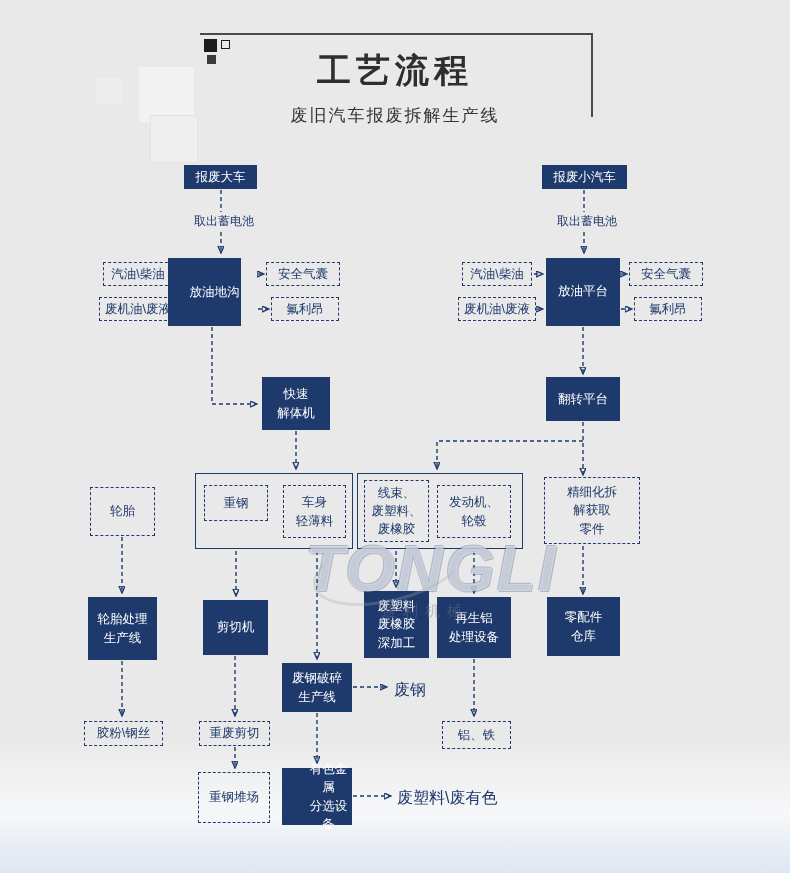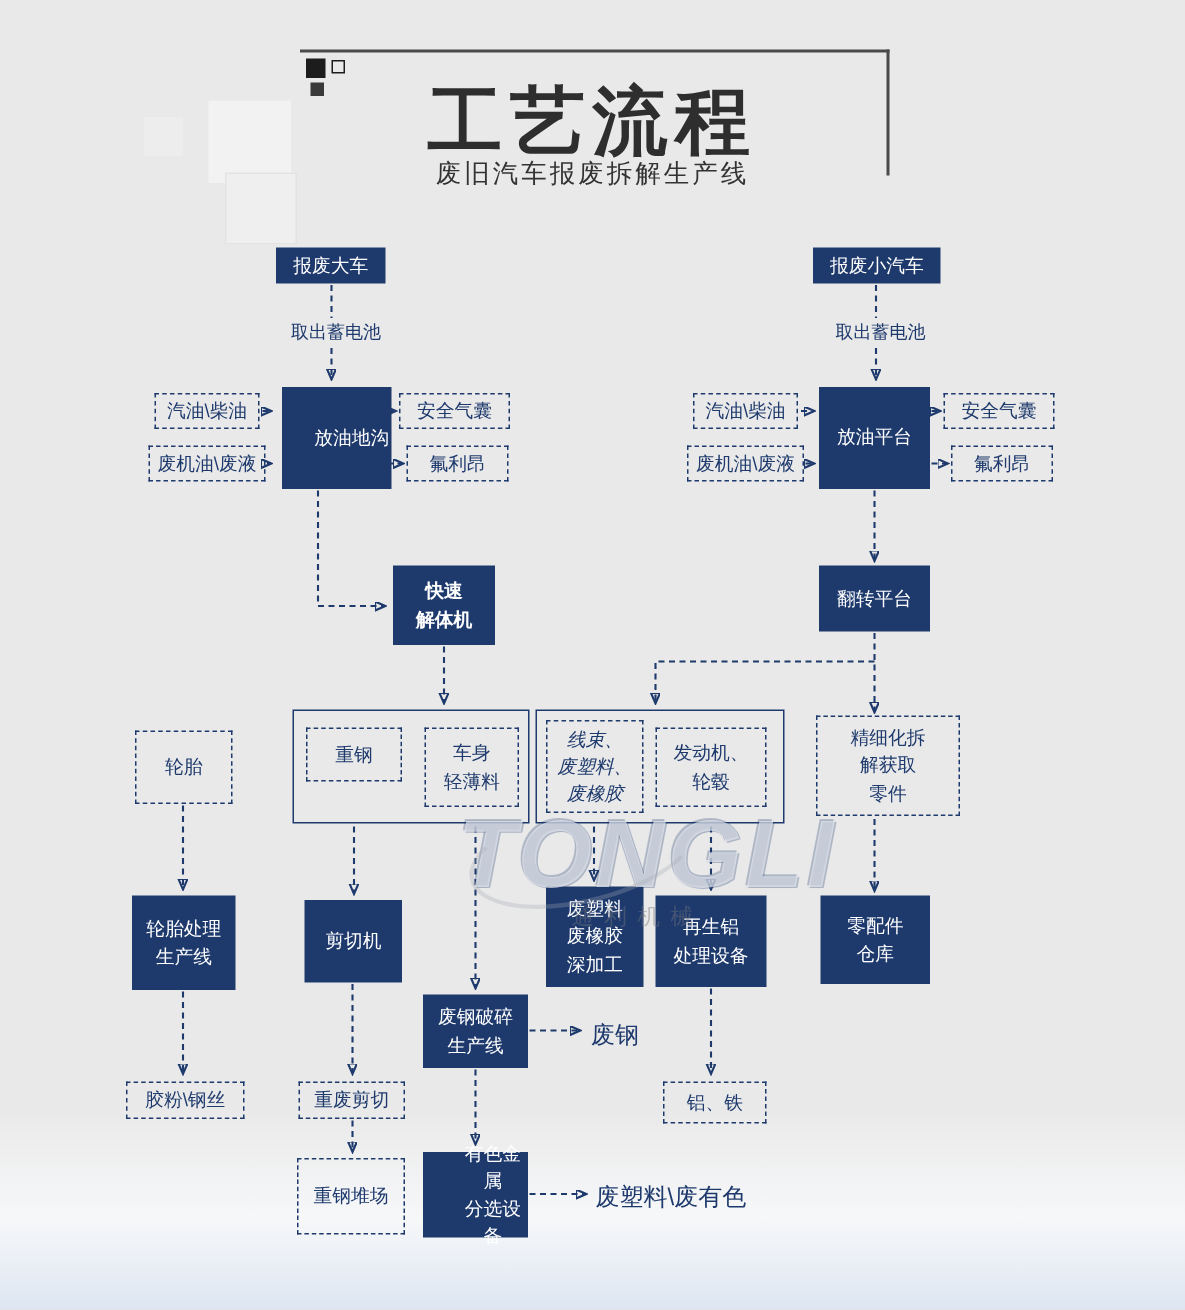--- a/index.html
+++ b/index.html
@@ -13,21 +13,21 @@
     position:relative;width:790px;height:873px;background:var(--bg);
     overflow:hidden;margin:0 auto;
   }
   
   .lsq{position:absolute;z-index:0;}
   
   .frame{position:absolute;left:200px;top:33px;width:391px;height:82px;
     border-top:2px solid #4a4a4a;border-right:2px solid #4a4a4a;z-index:1;}
   .sq{position:absolute;z-index:2;}
   .page-title{position:absolute;left:0;right:0;top:48px;text-align:center;
-    font-size:50px;font-weight:bold;color:var(--dark);letter-spacing:5px;z-index:2;}
+    font-size:34px;font-weight:bold;color:var(--dark);letter-spacing:5px;z-index:2;}
   .page-subtitle{position:absolute;left:0;right:0;top:104px;text-align:center;
     font-size:17px;color:#333;letter-spacing:2px;z-index:2;}
   
   .node{position:absolute;display:flex;align-items:center;justify-content:center;
     text-align:center;font-size:12.5px;line-height:1.45;white-space:pre-line;
     box-sizing:border-box;z-index:3;}
   .solid{background:var(--navy);color:#fff;font-weight:500;}
   .dashed{border:1.6px dashed var(--navy);color:var(--navy);}
   .grp{position:absolute;border:1.4px solid var(--navy);box-sizing:border-box;z-index:2;}
   .flow-text{position:absolute;color:var(--navy);font-size:16px;white-space:pre-line;z-index:3;}
@@ -99,36 +99,36 @@
     <path d="M621 309 H631" marker-end="url(#arr)"></path>
     <path d="M583 327 V373" marker-end="url(#arr)"></path>
     <path d="M583 422 V474" marker-end="url(#arr)"></path>
     <path d="M583 441 H437 V468" marker-end="url(#arr)"></path>
     <path d="M583 546 V593" marker-end="url(#arr)"></path>
   </svg>
 
   <div class="node solid" style="left:184px;top:165px;width:73px;height:24px;">报废大车</div>
   <div class="flow-label" style="left:187px;top:212px;width:70px;">取出蓄电池</div>
 
-  <div class="node solid" style="left:188px;top:258px;width:73px;height:68px;padding-left:20px;">放油地沟</div>
+  <div class="node solid" style="left:168px;top:258px;width:73px;height:68px;padding-left:20px;">放油地沟</div>
   <div class="node dashed" style="left:103px;top:262px;width:70px;height:24px;">汽油\柴油</div>
   <div class="node dashed" style="left:99px;top:297px;width:78px;height:24px;">废机油\废液</div>
   <div class="node dashed" style="left:266px;top:262px;width:74px;height:24px;">安全气囊</div>
   <div class="node dashed" style="left:271px;top:297px;width:68px;height:24px;">氟利昂</div>
 
-  <div class="node solid" style="left:262px;top:377px;width:68px;height:53px;font-weight:bold;">快速
+  <div class="node solid" style="left:262px;top:377px;width:68px;height:53px;">快速
 解体机</div>
 
   <div class="grp" style="left:195px;top:473px;width:158px;height:76px;"></div>
   <div class="node dashed" style="left:204px;top:485px;width:64px;height:36px;">重钢</div>
   <div class="node dashed" style="left:283px;top:485px;width:63px;height:53px;">车身
 轻薄料</div>
 
   <div class="grp" style="left:357px;top:473px;width:166px;height:76px;"></div>
-  <div class="node dashed" style="left:364px;top:480px;width:65px;height:62px;font-style:italic;">线束、
+  <div class="node dashed" style="left:364px;top:480px;width:65px;height:62px;">线束、
 废塑料、
 废橡胶</div>
   <div class="node dashed" style="left:437px;top:485px;width:74px;height:53px;">发动机、
 轮毂</div>
 
   <div class="node dashed" style="left:90px;top:487px;width:65px;height:49px;">轮胎</div>
   <div class="node solid" style="left:88px;top:597px;width:69px;height:63px;">轮胎处理
 生产线</div>
   <div class="node dashed" style="left:84px;top:721px;width:79px;height:25px;">胶粉\钢丝</div>
 

